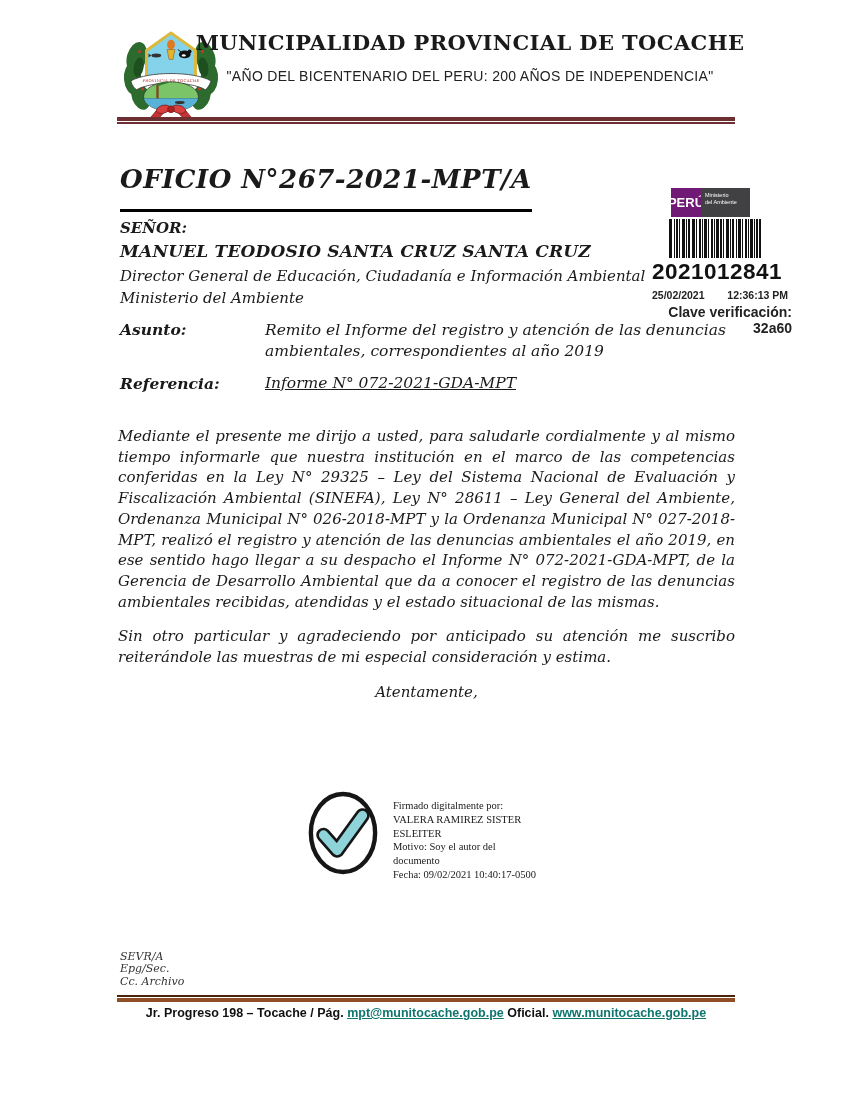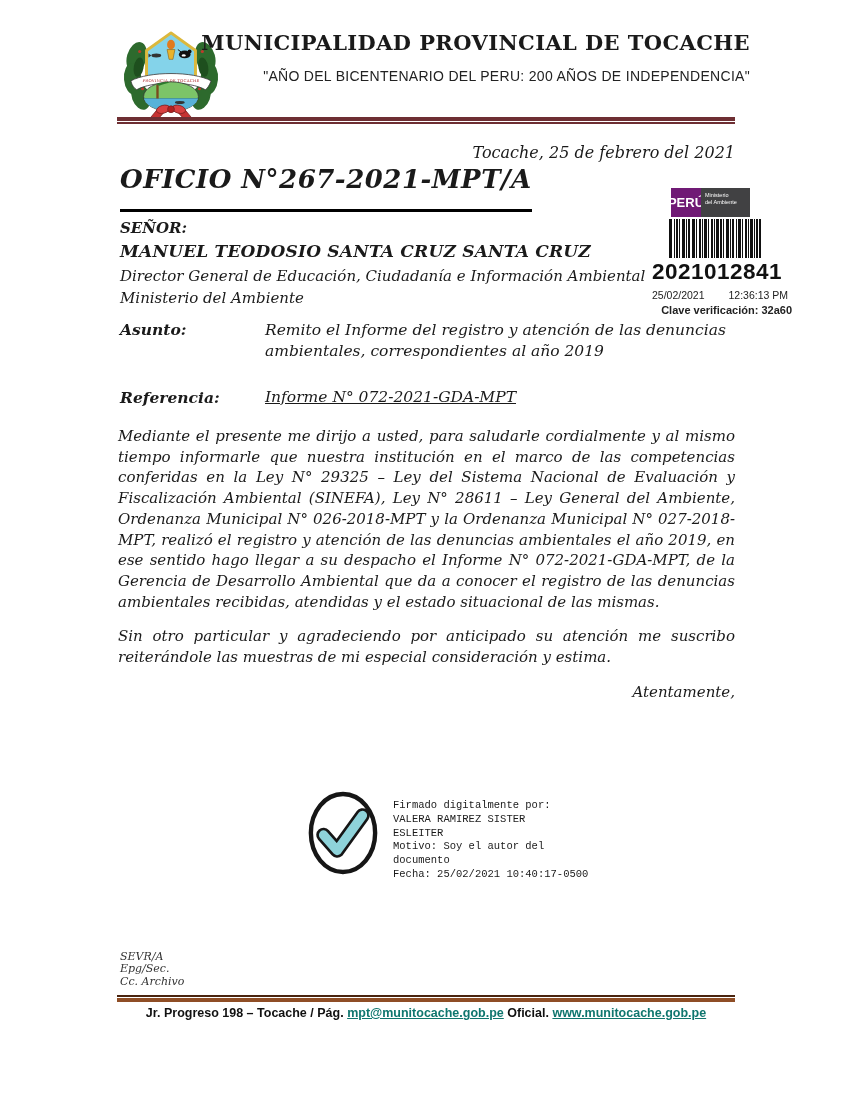--- a/index.html
+++ b/index.html
@@ -4,68 +4,68 @@
 <style>
   html,body { margin:0; padding:0; background:#e8e8e8; }
   .page {
     position:relative; width:850px; height:1100px; margin:0 auto;
     background:#ffffff; overflow:hidden;
     font-family:"DejaVu Serif", serif; color:#1a1a1a;
   }
 
   
   .crest { position:absolute; left:118px; top:28px; }
-  .header-text { position:absolute; left:190px; top:30px; width:560px; text-align:right; }
+  .header-text { position:absolute; left:190px; top:30px; width:560px; text-align:center; }
   .header-title { margin:0; font-size:21px; font-weight:bold; letter-spacing:0.4px; }
   .header-ruc { margin-top:14px; font-size:15px; letter-spacing:3px; }
   .header-motto { margin-top:13px; font-family:"Liberation Sans", sans-serif; font-size:14px; letter-spacing:0.3px; color:#222; }
   .header-rule { position:absolute; left:117px; top:117px; width:618px; }
   .header-rule .thick { height:4px; background:#6e2f33; }
   .header-rule .gap   { height:1px; background:#fff; }
   .header-rule .thin  { height:2px; background:#6e2f33; }
 
   
   .date-line { position:absolute; left:400px; top:143px; width:335px; text-align:right; font-style:italic; font-size:16px; }
   .oficio { position:absolute; left:120px; top:164px; }
   .oficio span { display:inline-block; font-size:26px; font-weight:bold; font-style:italic; letter-spacing:0.5px; border-bottom:3px solid #000; padding-bottom:15px; }
 
   
   .stamp { position:absolute; left:652px; top:188px; width:142px; font-family:"Liberation Sans", sans-serif; color:#222; }
   .stamp-logo { display:flex; margin-left:19px; height:29px; width:79px; }
   .peru-box { width:30px; background:#701a75; color:#fff; font-size:13px; font-weight:bold; display:flex; align-items:center; justify-content:center; }
   .minam-box { width:49px; box-sizing:border-box; background:#414143; color:#fff; font-size:5.5px; line-height:1.35; padding:4px 0 0 4px; }
   .barcode { display:block; margin-left:17px; margin-top:2px; }
   .reg-number { margin-top:1px; font-size:22.5px; font-weight:bold; letter-spacing:0.5px; color:#111; white-space:nowrap; }
-  .stamp-datetime { display:flex; justify-content:space-between; margin-top:4px; padding-right:6px; font-size:10.5px; font-weight:normal; }
-  .stamp-clave { margin-top:3px; text-align:right; padding-right:2px; font-size:11px; font-weight:bold; }
+  .stamp-datetime { display:flex; justify-content:space-between; margin-top:4px; padding-right:6px; font-size:10.5px; font-weight:bold; }
+  .stamp-clave { margin-top:3px; text-align:right; padding-right:2px; font-size:14px; font-weight:bold; }
 
   
   .recipient { position:absolute; left:120px; top:219px; font-style:italic; }
   .salutation { font-size:15px; font-weight:bold; }
   .recipient-name { font-size:17px; font-weight:bold; margin-top:4px; letter-spacing:0.2px; }
   .recipient-title { font-size:15px; margin-top:6px; }
   .recipient-org { font-size:15px; margin-top:4px; }
 
   
   .subject-row { position:absolute; left:120px; display:flex; font-style:italic; font-size:15.5px;justify-content:flex-end; }
   .subject-row .row-label { font-weight:bold; width:145px; flex-shrink:0; }
   .row-asunto { top:320px; }
   .row-asunto .row-text { width:470px; line-height:21px; }
-  .row-referencia { top:388px; }
+  .row-referencia { top:374px; }
   .row-referencia .row-text { text-decoration:underline; }
 
   
   .body-text { position:absolute; left:118px; top:426px; width:617px; font-style:italic; font-size:15px; line-height:20.7px; text-align:justify; }
   .body-text p { margin:0; }
   .body-text p + p { margin-top:14px; }
-  .closing { margin-top:14px; text-align:right; }
+  .closing { margin-top:14px; text-align:center; }
 
   
   .signature { position:absolute; left:306px; top:790px; display:flex; }
-  .sig-text { margin-left:13px; padding-top:9px; font-family:Liberation Mono, monospace; font-size:10.5px; line-height:13.8px; color:#1a1a1a; }
+  .sig-text { margin-left:13px; padding-top:9px; font-family:Liberation Serif, serif; font-size:10.5px; line-height:13.8px; color:#1a1a1a; }
 
   
   .footer-initials { position:absolute; left:120px; top:951px; font-style:italic; font-size:11px; line-height:12.4px; color:#333; }
   .footer-rule { position:absolute; left:117px; top:995px; width:618px; }
   .footer-rule .thin  { height:2px; background:#4a240e; }
   .footer-rule .gap   { height:1px; background:#fff; }
   .footer-rule .thick { height:4px; background:#8f4e26; }
   .footer-line { position:absolute; left:117px; top:1006px; width:618px; text-align:center;
                  font-family:"Liberation Sans", sans-serif; font-size:12.5px; font-weight:bold; color:#111; }
   .footer-line a { color:#0f766e; text-decoration:underline; }
@@ -128,21 +128,20 @@
   <div class="header-text">
     <h1 class="header-title">MUNICIPALIDAD PROVINCIAL DE TOCACHE</h1>
     <div class="header-motto">"AÑO DEL BICENTENARIO DEL PERU: 200 AÑOS DE INDEPENDENCIA"</div>
   </div>
   <div class="header-rule">
     <div class="thick"></div>
       <div class="gap"></div>
       <div class="thin"></div>
   </div>
 
-  <div class="date-line">Tocache, 25 de febrero del 2021</div>
   <div class="oficio">
     <span>OFICIO N°267-2021-MPT/A</span>
   </div>
 
   <div class="stamp">
     <div class="stamp-logo">
       <div class="peru-box">PERÚ</div>
       <div class="minam-box">
         <div>Ministerio</div>
         <div>del Ambiente</div>
@@ -218,21 +217,21 @@
       <ellipse cx="38" cy="44" rx="33" ry="40" fill="#ffffff" stroke="#161616" stroke-width="4.5"></ellipse>
       <path d="M18 46 L32 62 L58 26" fill="none" stroke="#161616" stroke-width="15" stroke-linecap="round" stroke-linejoin="round"></path>
       <path d="M18 46 L32 62 L58 26" fill="none" stroke="#8ed3da" stroke-width="9.5" stroke-linecap="round" stroke-linejoin="round"></path>
     </svg>
     <div class="sig-text">
       <div>Firmado digitalmente por:</div>
       <div>VALERA RAMIREZ SISTER</div>
       <div>ESLEITER</div>
       <div>Motivo: Soy el autor del</div>
       <div>documento</div>
-      <div>Fecha: 25/02/2021 10:40:17-0500</div>
+      <div>Fecha: 09/02/2021 10:40:17-0500</div>
     </div>
   </div>
 
   <div class="footer-initials">
     <div>SEVR/A</div>
     <div>Epg/Sec.</div>
     <div>Cc. Archivo</div>
   </div>
 
   <div class="footer-rule">

